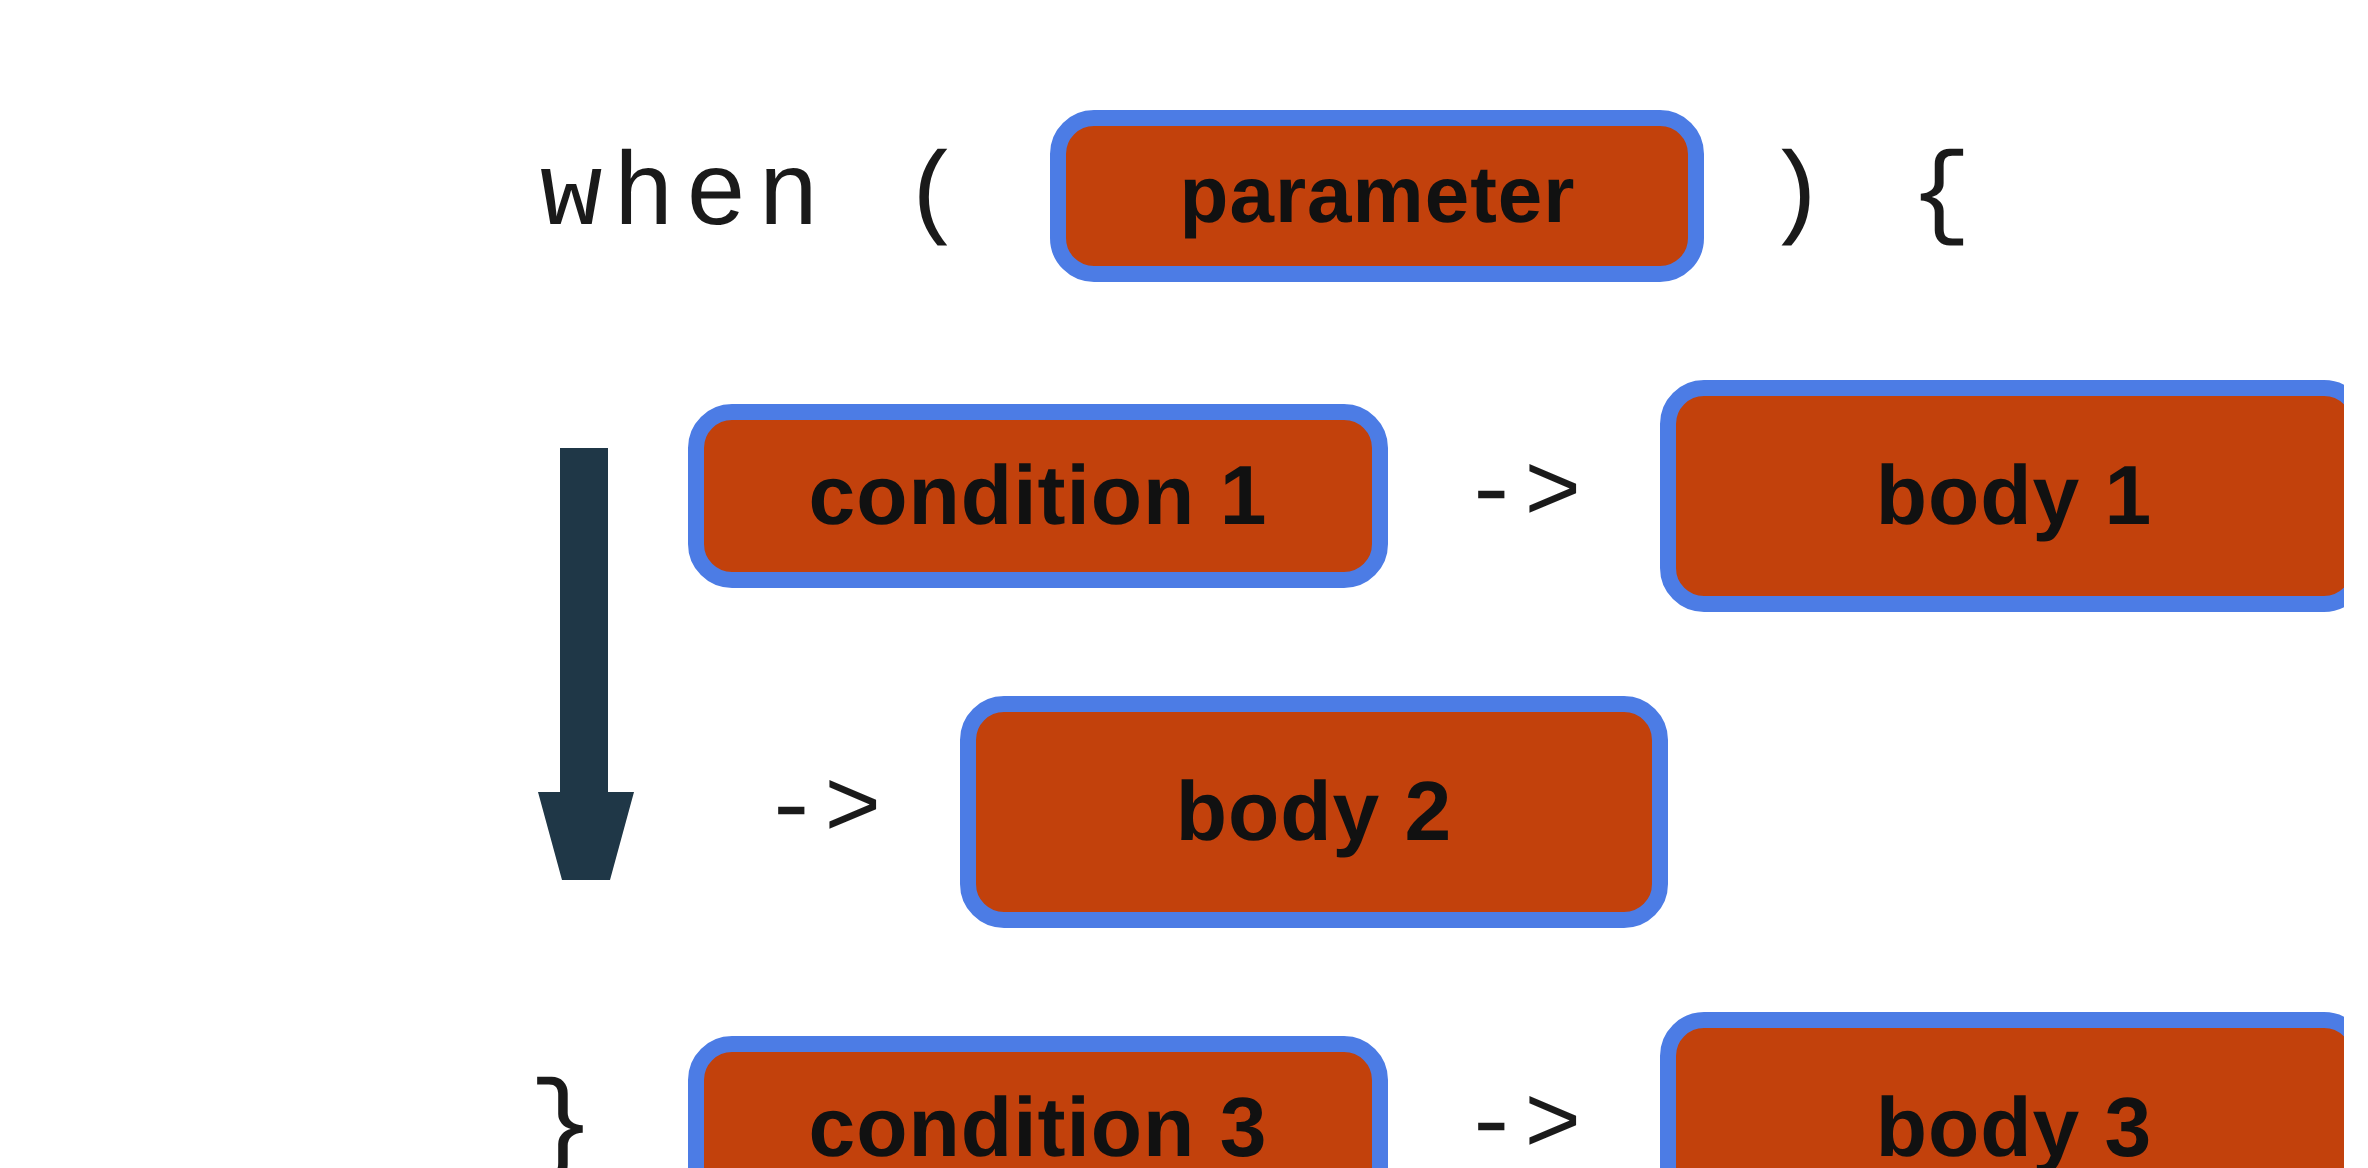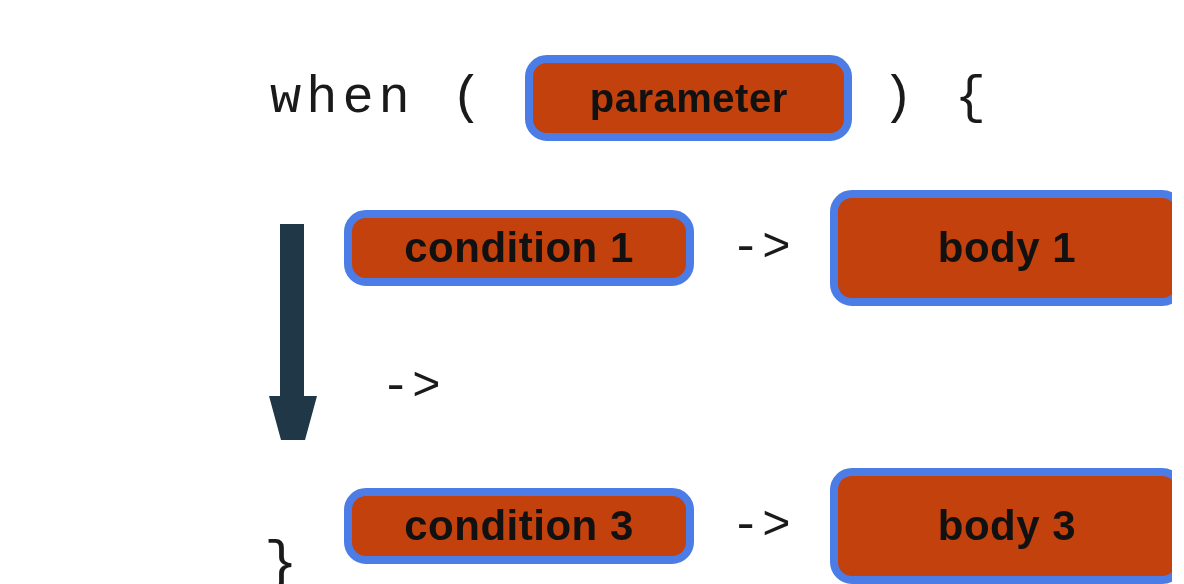--- a/index.html
+++ b/index.html
@@ -59,21 +59,21 @@
   .rows {
     position: absolute;
     left: 296px;
     top: 142px;
   }
   .row {
     display: flex;
     align-items: center;
     margin-bottom: 18px;
   }
-  .cond-box { width: 350px; height: 76px; }
+  .cond-box { width: 350px; height: 92px; }
   .body-box { width: 354px; height: 116px; }
   .cond-box span, .body-box span { font-size: 42px; }
   .arrow-op {
     width: 136px;
     text-align: center;
     font-size: 48px;
     letter-spacing: 2px;
   }
   
   .annotation {
@@ -139,20 +139,23 @@
       <div class="box cond-box">
         <span>condition 1</span>
       </div>
       <span class="mono arrow-op">-&gt;</span>
       <div class="box body-box">
         <span>body 1</span>
       </div>
     </div>
     <div class="row">
       <span class="mono arrow-op">-&gt;</span>
+      <div class="box body-box">
+        <span>body 2</span>
+      </div>
     </div>
     <div class="row">
       <div class="box cond-box">
         <span>condition 3</span>
       </div>
       <span class="mono arrow-op">-&gt;</span>
       <div class="box body-box">
         <span>body 3</span>
       </div>
     </div>

